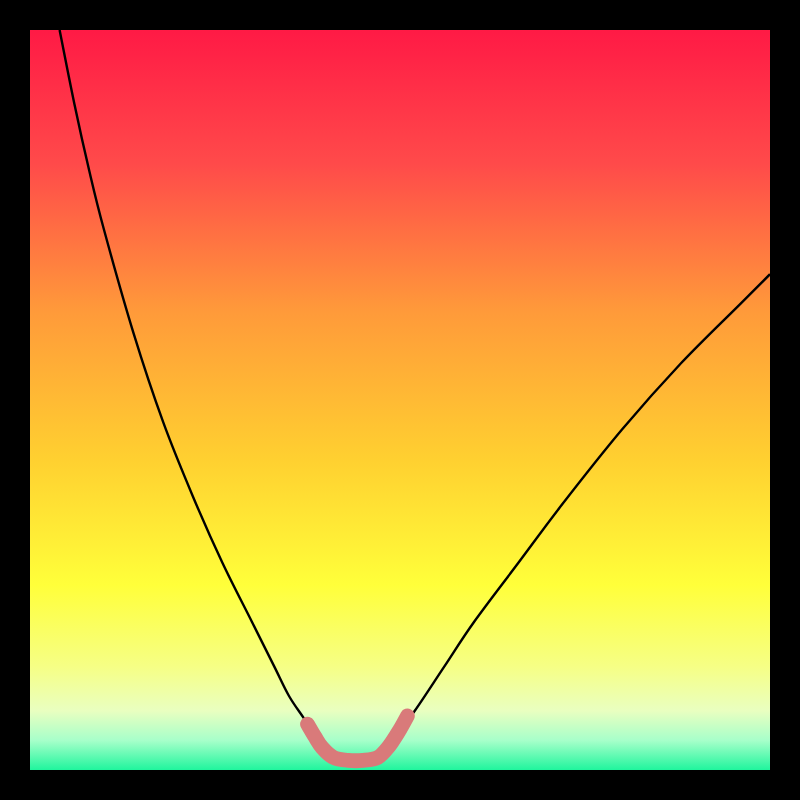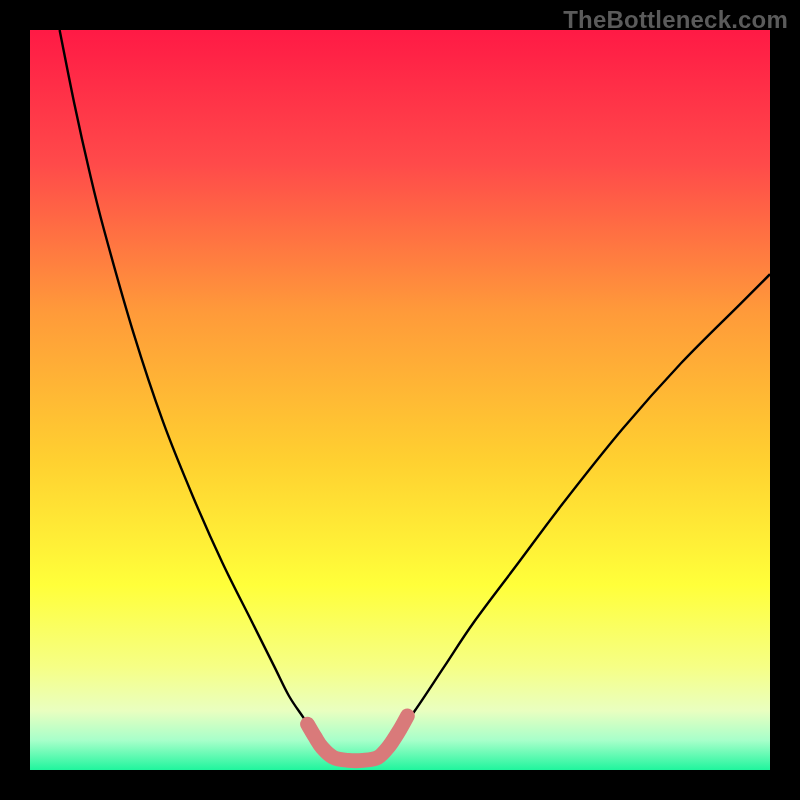--- a/index.html
+++ b/index.html
@@ -34,21 +34,20 @@
     font-size: 24px;
     font-weight: 600;
     color: #5b5b5b;
     letter-spacing: 0.2px;
   }
 </style>
 </head>
 <body>
 <div class="frame">
 
-  <div class="watermark">TheBottleneck.com</div>
 
   <div class="plot-area">
     <svg class="gradient-bg" width="740" height="740" viewBox="0 0 740 740" preserveAspectRatio="none">
       <defs>
         <linearGradient id="heat" x1="0" y1="0" x2="0" y2="1">
           <stop id="g0" offset="0%" stop-color="#ff1a45"></stop>
           <stop id="g1" offset="18%" stop-color="#ff4a4a"></stop>
           <stop id="g2" offset="38%" stop-color="#ff9a3a"></stop>
           <stop id="g3" offset="58%" stop-color="#ffd030"></stop>
           <stop id="g4" offset="75%" stop-color="#ffff3a"></stop>

